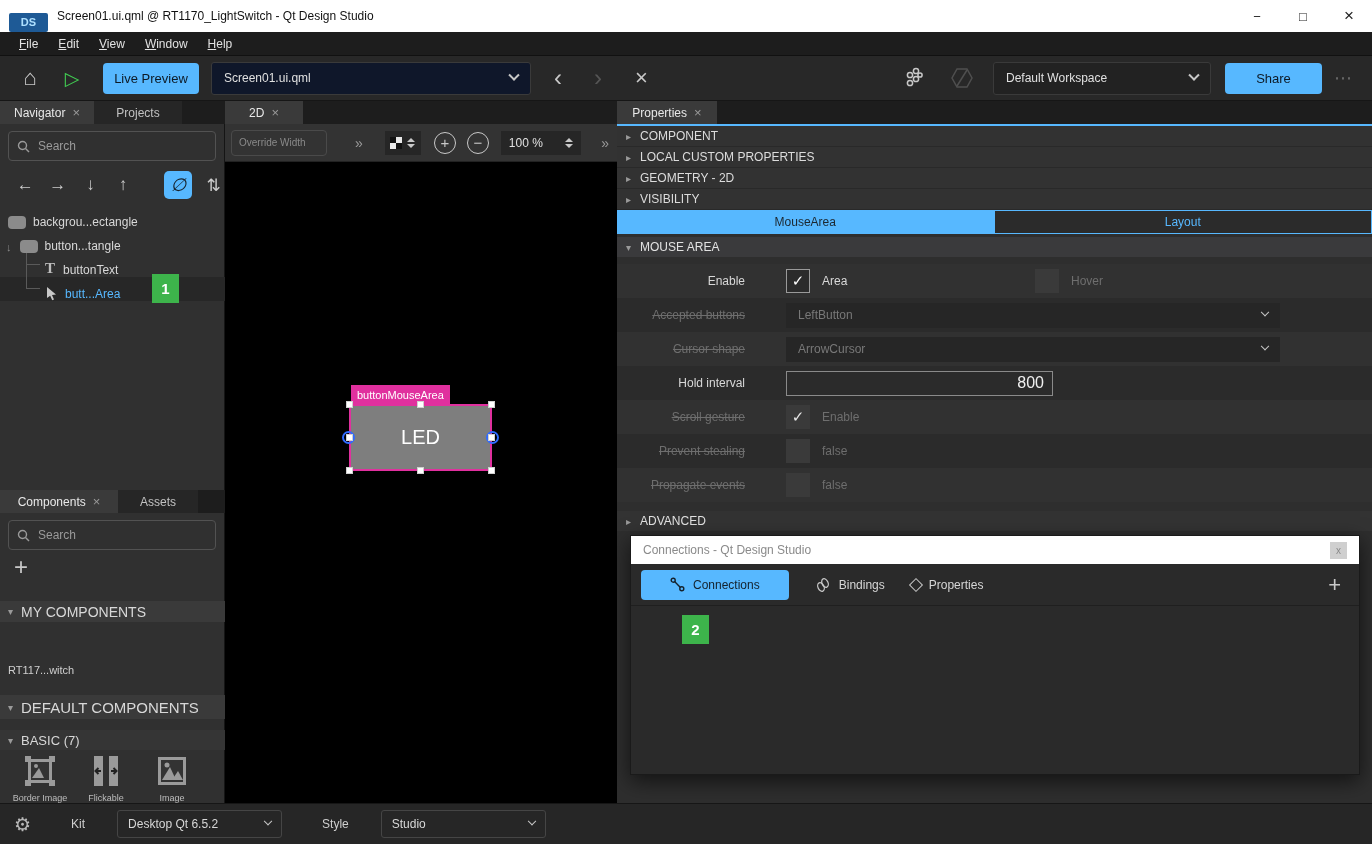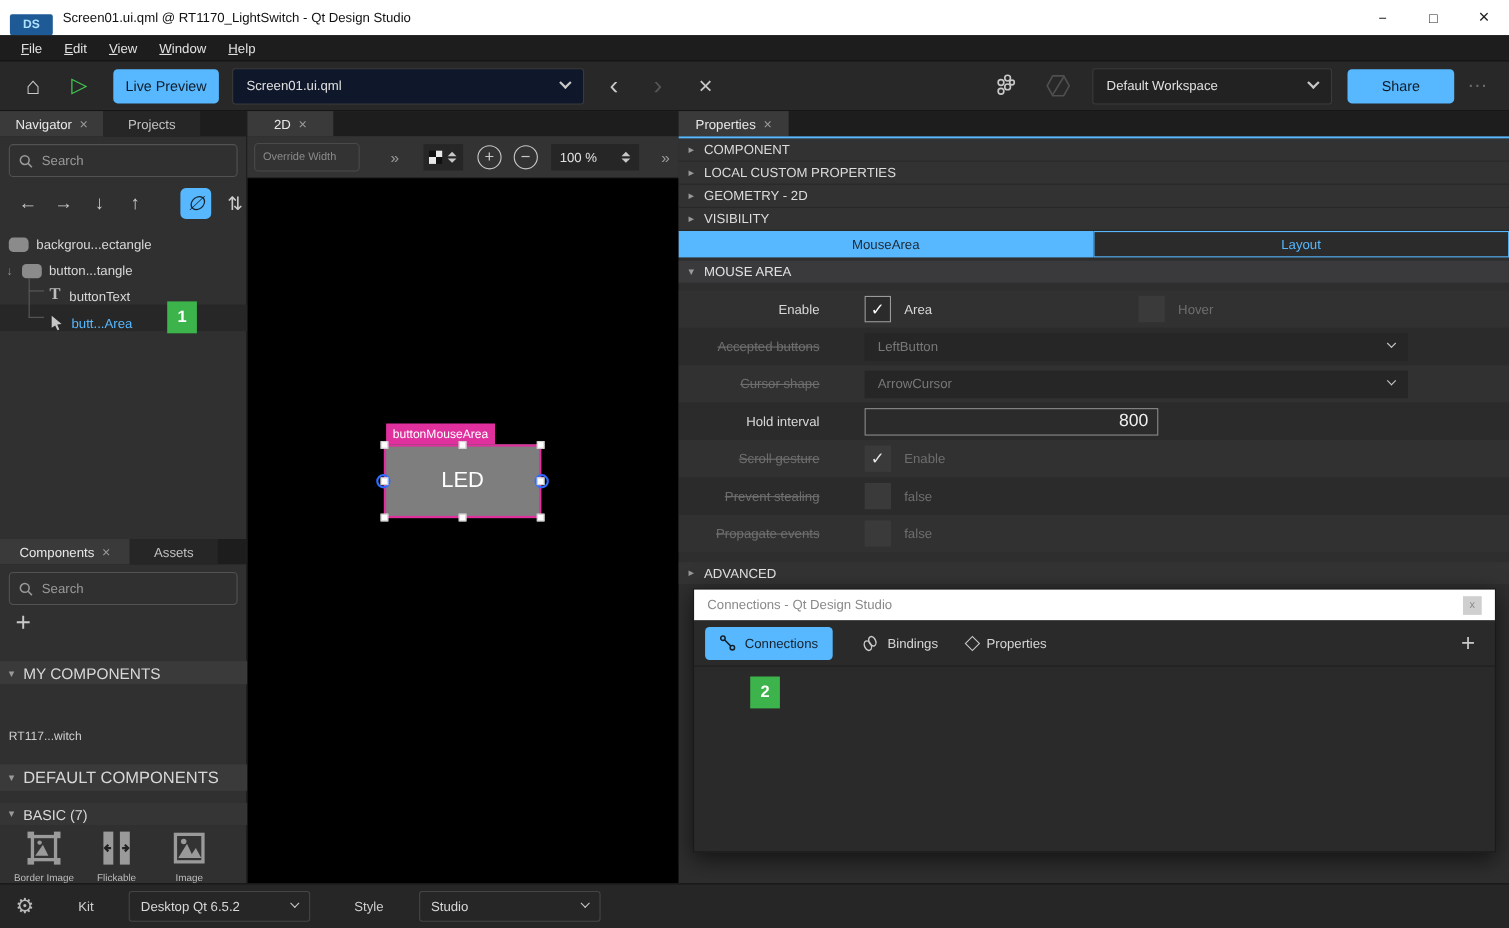--- a/index.html
+++ b/index.html
@@ -122,21 +122,21 @@
   .pdrop .chev { margin-left:auto; }
   .pnum { width:267px; height:25px; background:#2b2b2b; border:1px solid #8a8a8a; color:#f0f0f0; text-align:right; padding:0 8px; font-size:16px; outline:none; font-family:"Liberation Sans",sans-serif; }
   .adv-head { position:absolute; left:0; top:410px; width:755px; height:20px; background:#333333; display:flex; align-items:center; gap:9px; padding-left:9px; color:#e2e2e2; }
 
   
   .conn-win { position:absolute; left:13px; top:434px; width:730px; height:240px; background:#2a2a2a; box-shadow:0 6px 20px rgba(0,0,0,.6); border:1px solid #1a1a1a; }
   .conn-title { height:28px; background:#ffffff; display:flex; align-items:center; padding:0 12px; color:#8a8a8a; font-size:12px; }
   .conn-x { margin-left:auto; width:17px; height:17px; background:#cfcfcf; color:#8a8a8a; font-size:10px; display:flex; align-items:center; justify-content:center; }
   .conn-tabs { height:42px; background:#2a2a2a; border-bottom:1px solid #1f1f1f; display:flex; align-items:center; padding:0 10px; gap:26px; }
   .conn-tab { display:flex; align-items:center; gap:8px; color:#d6d6d6; font-size:12px; }
-  .conn-tab.on { background:#57b8ff; color:#14212c; border-radius:4px; height:30px; padding:0 13px; }
+  .conn-tab.on { background:#57b8ff; color:#14212c; border-radius:4px; height:30px; padding:0 29px; }
   .conn-plus { margin-left:auto; font-size:22px; color:#c8c8c8; font-weight:300; margin-right:8px; }
   .diamond { width:10px; height:10px; border:1.5px solid #c8c8c8; transform:rotate(45deg); }
   .badge-2 { left:51px; top:79px; width:27px; height:29px; }
 
   
   .statusbar { position:absolute; left:0; top:803px; width:1372px; height:41px; background:#262626; border-top:1px solid #161616; display:flex; align-items:center; }
   .sb-gear { color:#b8b8b8; font-size:19px; margin-left:14px; }
   .sb-label { color:#cfcfcf; margin-left:40px; }
   .sb-drop { width:165px; height:28px; border:1px solid #454545; border-radius:3px; display:flex; align-items:center; padding:0 10px; color:#d8d8d8; margin-left:32px; }
 </style>

